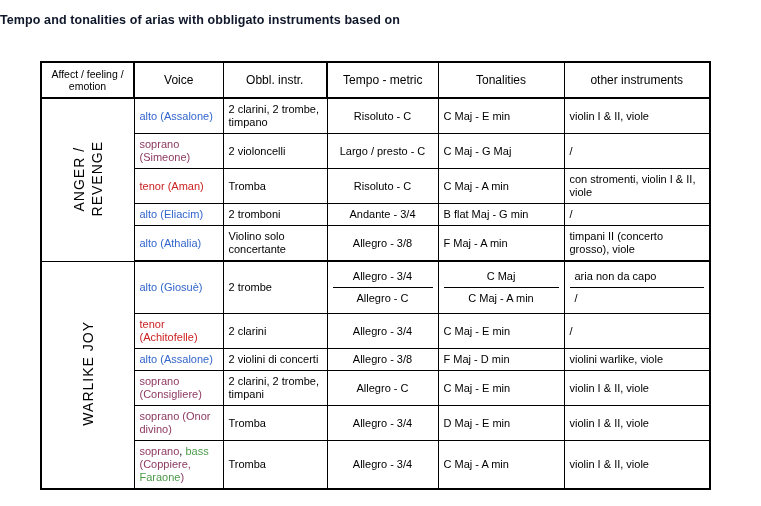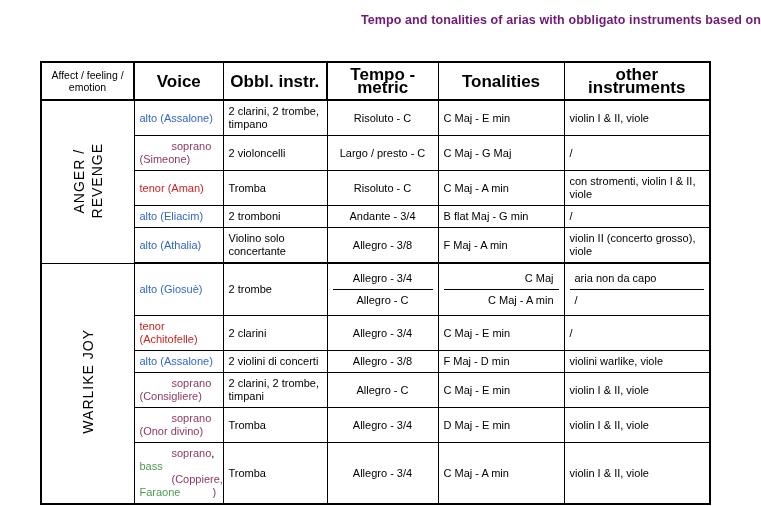--- a/index.html
+++ b/index.html
@@ -9,24 +9,24 @@
   }
   body {
     width: 761px;
     height: 506px;
     font-family: "Liberation Sans", sans-serif;
     color: #000000;
     overflow: hidden;
   }
 
   .page-title {
-    color: #701a75;
+    color: #0f172a;
     font-weight: bold;
     font-size: 12.5px;
-    text-align: right;
+    text-align: left;
     line-height: 16px;
     padding-top: 12px;
     letter-spacing: 0.1px;
   }
   .page-title .line2 { display: block; }
 
   .table-wrap {
     position: absolute;
     left: 40px;
     top: 61px;
@@ -51,23 +51,23 @@
   
   col.c-affect { width: 93px; }
   col.c-voice  { width: 89px; }
   col.c-obbl   { width: 104px; }
   col.c-tempo  { width: 111px; }
   col.c-tonal  { width: 126px; }
   col.c-other  { width: 146px; }
 
   
   tr.head td {
-    font-weight: bold;
+    font-weight: normal;
     text-align: center;
-    font-size: 17px;
+    font-size: 12px;
     border-bottom: 2.5px solid #000;
     padding: 5px 4px;
   }
   tr.head td.affect-head {
     font-weight: normal;
     font-size: 10.5px;
     line-height: 12px;
   }
 
   
@@ -102,25 +102,25 @@
 
   
   td.split { padding: 0; }
   td.split .sub {
     padding: 4px 5px;
     font-size: 11px;
     line-height: 13px;
   }
   td.split .sub:first-child { border-bottom: 1px solid #000; }
   td.split.tempo .sub { text-align: center; }
-  td.split.tonal .sub { text-align: right; }
+  td.split.tonal .sub { text-align: center; }
   td.split.other .sub { text-align: left; }
 
   .v-alto    { color: #3366cc; }
-  .v-soprano { color: #8e3a62; margin-left: 32px; }
+  .v-soprano { color: #8e3a62; }
   .v-tenor   { color: #cc2222; }
   .v-bass    { color: #4c9a4c; }
   .v-plain   { color: #000000; }
 </style>
 </head>
 <body>
 
 <div class="page-title">
   <span>Tempo and tonalities of arias with obbligato instruments based on</span>
 </div>
@@ -172,21 +172,21 @@
           <td class="obbl">2 tromboni</td>
           <td class="tempo">Andante - 3/4</td>
           <td class="tonal">B flat Maj - G min</td>
           <td class="other">/</td>
         </tr>
         <tr class="section-end">
           <td class="voice"><span class="v-alto">alto (Athalia)</span></td>
           <td class="obbl">Violino solo concertante</td>
           <td class="tempo">Allegro - 3/8</td>
           <td class="tonal">F Maj - A min</td>
-          <td class="other">violin II (concerto grosso), viole</td>
+          <td class="other">timpani II (concerto grosso), viole</td>
         </tr>
         <tr>
           <td class="affect-cell" rowspan="6"><span class="rot">WARLIKE JOY</span></td>
           <td class="voice"><span class="v-alto">alto (Giosuè)</span></td>
           <td class="obbl">2 trombe</td>
           <td class="split tempo">
             <div class="sub">Allegro - 3/4</div>
             <div class="sub">Allegro - C</div>
           </td>
           <td class="split tonal">

